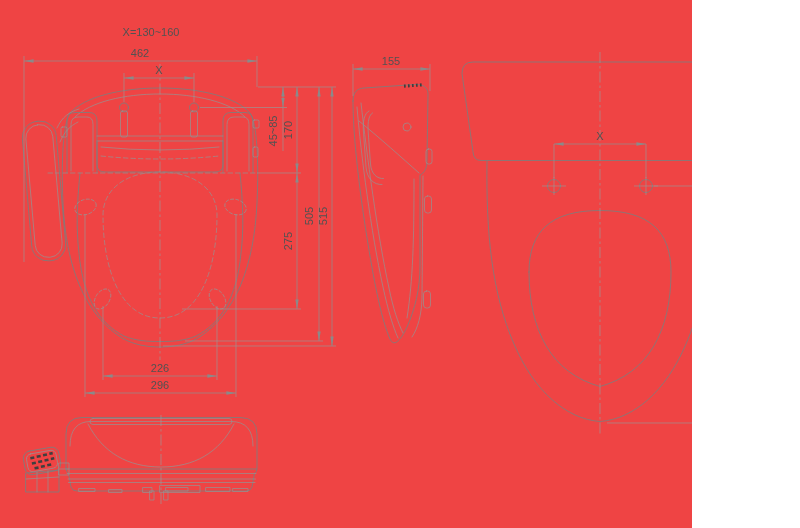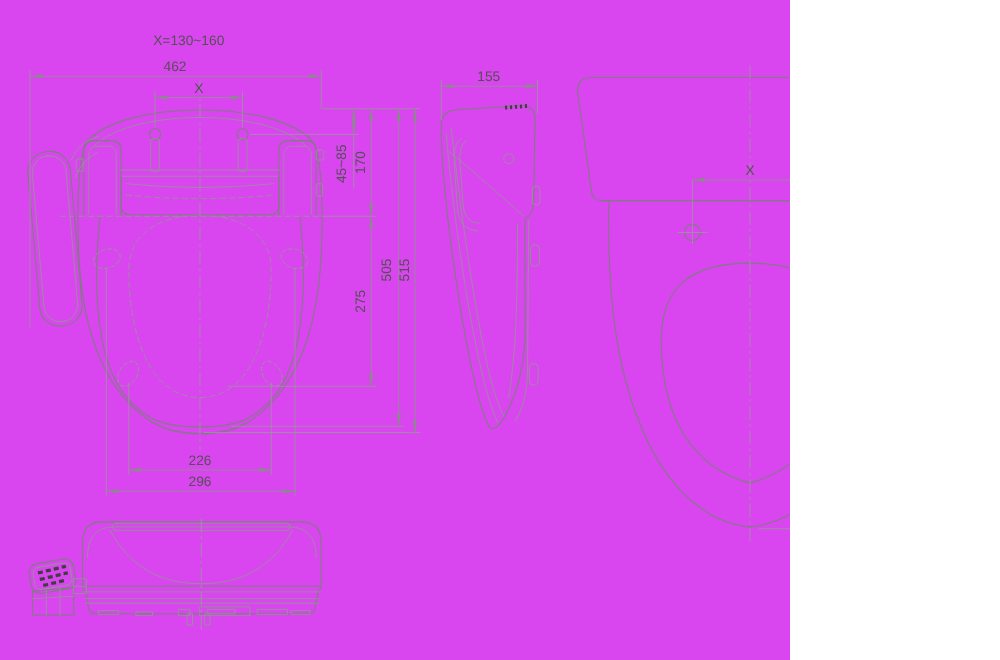--- a/index.html
+++ b/index.html
@@ -1,16 +1,16 @@
 <!DOCTYPE html>
 <html><head>
 <meta charset="utf-8">
 <style>
   html,body{margin:0;padding:0;background:#ffffff;}
-  .stage{position:relative;width:632px;height:528px;background:#d946ef;overflow:hidden;}
+  .stage{position:relative;width:692px;height:528px;background:#ef4444;overflow:hidden;}
   svg{display:block;}
   .geo{fill:none;stroke:#7d7d7d;stroke-width:0.85;stroke-linecap:round;stroke-linejoin:round;}
   .geo2{fill:none;stroke:#949494;stroke-width:0.7;stroke-linecap:round;stroke-linejoin:round;}
   .dash{stroke-dasharray:4.5 3;}
   .dash2{stroke-dasharray:3 2.2;}
   .cl{fill:none;stroke:#9a9a9a;stroke-width:0.65;stroke-dasharray:11 3 2.5 3;}
   .ext{fill:none;stroke:#979797;stroke-width:0.65;}
   .dl{fill:none;stroke:#8f8f8f;stroke-width:0.7;marker-start:url(#arr);marker-end:url(#arr);}
   .dtxt{font-family:"Liberation Sans","DejaVu Sans",sans-serif;font-size:11px;fill:#525252;text-anchor:middle;letter-spacing:0px;}
   .dark{fill:#3f3f3f;stroke:none;}

